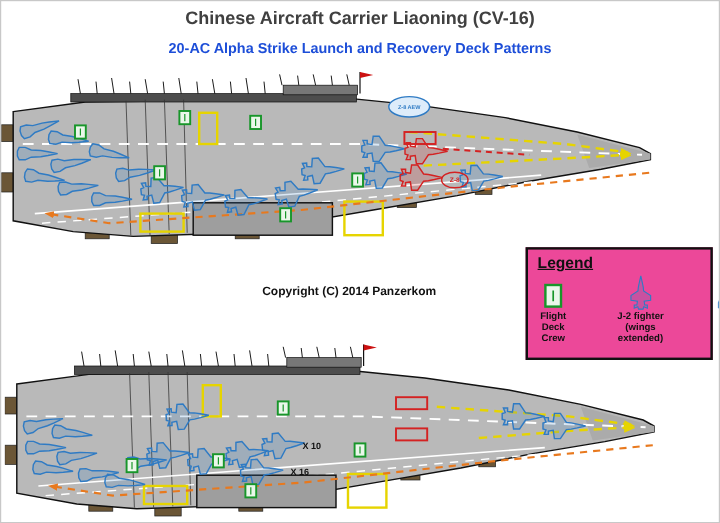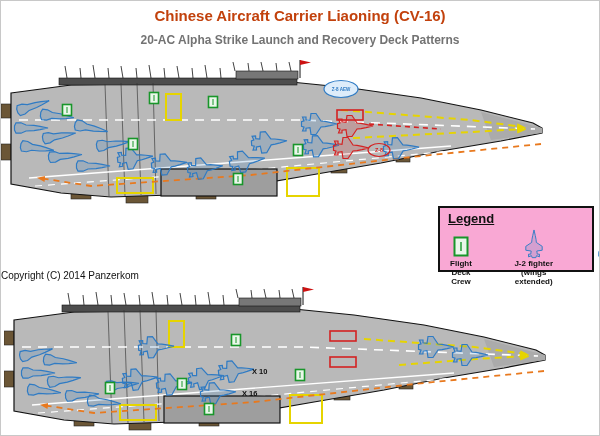--- a/index.html
+++ b/index.html
@@ -1,28 +1,28 @@
 <!DOCTYPE html>
 <html><head>
 <meta charset="utf-8">
 <style>
   html,body{margin:0;padding:0;background:#fff;}
   .page{position:relative;width:600px;height:436px;background:#fff;border:1px solid #c8c8c8;
         box-sizing:border-box;font-family:"Liberation Sans",sans-serif;overflow:hidden;}
   .title{position:absolute;top:6px;left:0;right:0;text-align:center;
-         color:#c2410c;font-size:15px;font-weight:bold;}
+         color:#404040;font-size:15px;font-weight:bold;}
   .subtitle{position:absolute;top:32px;left:0;right:0;text-align:center;
-            color:#737373;font-size:12px;font-weight:bold;}
-  .copyright{position:absolute;top:237px;left:0;width:580px;text-align:left;
-             color:#111;font-size:10px;font-weight:normal;margin-top:32px;}
+            color:#1d4ed8;font-size:12px;font-weight:bold;}
+  .copyright{position:absolute;top:237px;left:0;width:580px;text-align:center;
+             color:#111;font-size:10px;font-weight:bold;}
   svg.carrier{position:absolute;width:545px;height:150px;font-family:inherit;}
   svg.top-carrier{left:0;top:57px;}
   svg.bottom-carrier{left:3px;top:284px;}
-  .legend{position:absolute;left:437px;top:205px;width:156px;height:66px;
-          border:2px solid #111;background:#f9a8d4;box-sizing:border-box;}
+  .legend{position:absolute;left:437px;top:205px;width:156px;height:94px;
+          border:2px solid #111;background:#ec4899;box-sizing:border-box;}
   .legend-title{font-weight:bold;font-size:13px;margin:3px 0 1px 8px;text-decoration:underline;color:#111;}
   .legend-items{display:flex;justify-content:space-between;padding:0 4px;gap:32px;}
   .legend-item{display:flex;flex-direction:column;align-items:center;width:33%;}
   .legend-icon{height:32px;display:flex;align-items:flex-end;justify-content:center;}
   .legend-label{font-size:8px;font-weight:bold;text-align:center;line-height:1.15;color:#111;}
   .yarrow{fill:none;stroke:#e6d400;stroke-width:2;stroke-dasharray:7 5;}
   .oarrow{fill:none;stroke:#e8791e;stroke-width:1.8;stroke-dasharray:6 5;}
   .rdash{fill:none;stroke:#d42222;stroke-width:1.6;stroke-dasharray:5 4;}
   .cnt{font-size:7.5px;font-weight:bold;fill:#111;}
   .ann-blue{font-size:4.6px;font-weight:bold;fill:#2f7bc4;}

